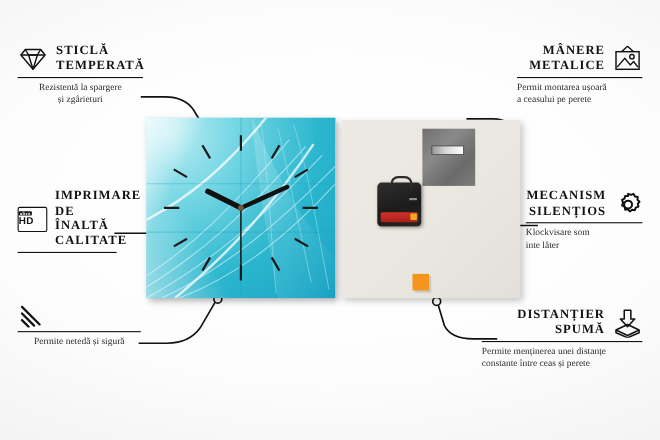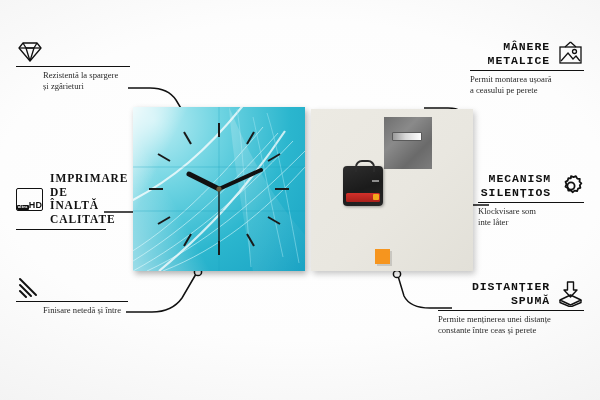--- a/index.html
+++ b/index.html
@@ -22,31 +22,31 @@
     font-size:11.5px;line-height:13.5px;text-transform:uppercase;
     white-space:pre-line;
   }
   .feat .rule{height:1.4px;background:#111;margin-top:3px;}
   .feat .desc{
     font-size:8.6px;line-height:10.6px;color:#2a2a2a;
     margin-top:3px;white-space:pre-line;
   }
   .feat.left .head{justify-content:flex-start;}
   .feat.left .title{text-align:left;}
-  .feat.left .desc{text-align:left;margin-left:27px;}
+  .feat.left .desc{text-align:center;}
   .feat.right .head{justify-content:flex-end;flex-direction:row;}
-  .feat.right .title{text-align:right;font-family:Liberation Mono, monospace;}
+  .feat.right .title{text-align:right;}
   .feat.right .desc{}
 
   .ico{flex:0 0 auto;display:block;}
   .ico svg{display:block;}
 
   .hdbox{
     width:25px;height:21px;border:1.3px solid #111;border-radius:2px;
-    display:flex;flex-direction:row;align-items:flex-end;justify-content:center;
+    display:flex;flex-direction:column;align-items:flex-start;justify-content:center;
     line-height:1;
   }
   .hdbox .u{font-size:4.2px;font-weight:bold;letter-spacing:.2px;color:#111;
     background:#111;color:#fff;padding:0 1px;border-radius:1px;}
   .hdbox .h{font-size:9px;font-weight:bold;color:#111;letter-spacing:.3px;margin-top:.5px;
     font-family:"Liberation Sans",sans-serif;}
 
   
   .wires{position:absolute;inset:0;pointer-events:none;}
 
@@ -202,20 +202,22 @@
         <svg width="28" height="23" viewBox="0 0 28 23">
           <g fill="none" stroke="#111" stroke-width="1.3" stroke-linejoin="round">
             <path d="M3,8 L14,21 L25,8 L21,3 L7,3 Z"></path>
             <path d="M3,8 L25,8"></path>
               <path d="M7,3 L10,8 L14,21"></path>
             <path d="M21,3 L18,8 L14,21"></path>
               <path d="M10,8 L18,8"></path>
           </g>
         </svg>
       </span>
+      <span class="title">STICLĂ
+TEMPERATĂ</span>
     </div>
     <div class="rule"></div>
     <div class="desc">Rezistentă la spargere
 și zgârieturi</div>
   </div>
 
   <div class="feat left" style="left:16px;top:172px;width:90px;">
     <div class="head">
       <span class="ico">
         <span class="hdbox">
@@ -235,21 +237,21 @@
         <svg width="26" height="22" viewBox="0 0 26 22">
           <g stroke="#111" stroke-width="2" stroke-linecap="round">
             <line x1="4" y1="3" x2="20" y2="19"></line>
             <line x1="4" y1="9" x2="15" y2="20"></line>
             <line x1="4" y1="15" x2="10" y2="21"></line>
           </g>
         </svg>
       </span>
     </div>
     <div class="rule"></div>
-    <div class="desc">Finisare netedă și între</div>
+    <div class="desc">Permite netedă și sigură</div>
   </div>
 
   <div class="feat right" style="left:470px;top:40px;width:114px;">
     <div class="head">
       <span class="title">MÂNERE
 METALICE</span>
       <span class="ico">
         <svg width="27" height="25" viewBox="0 0 27 25">
           <g fill="none" stroke="#111" stroke-width="1.3">
             <path d="M13.5,1 L8,6 M13.5,1 L19,6"></path>

